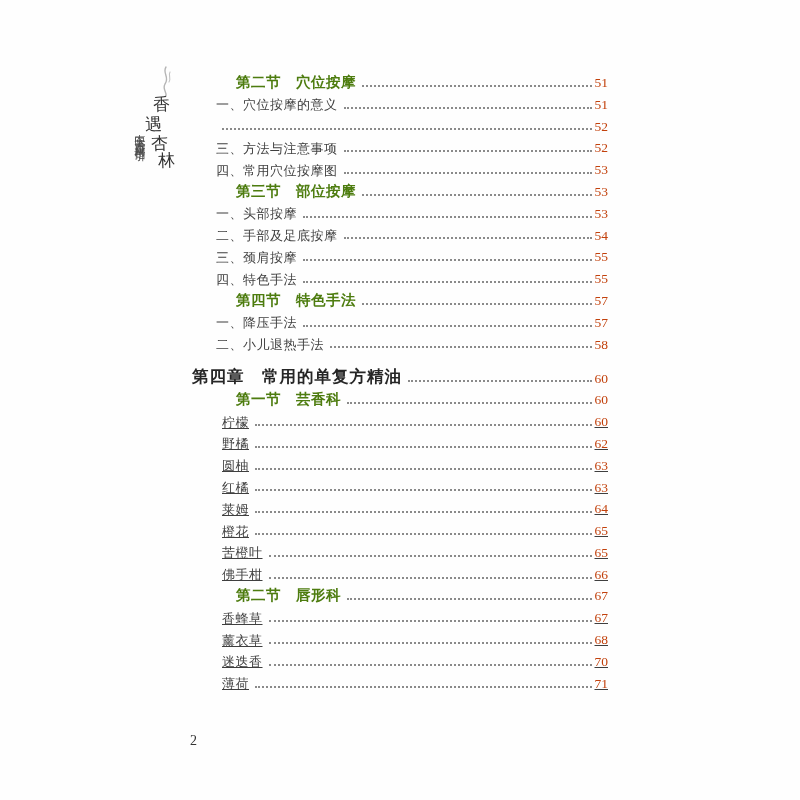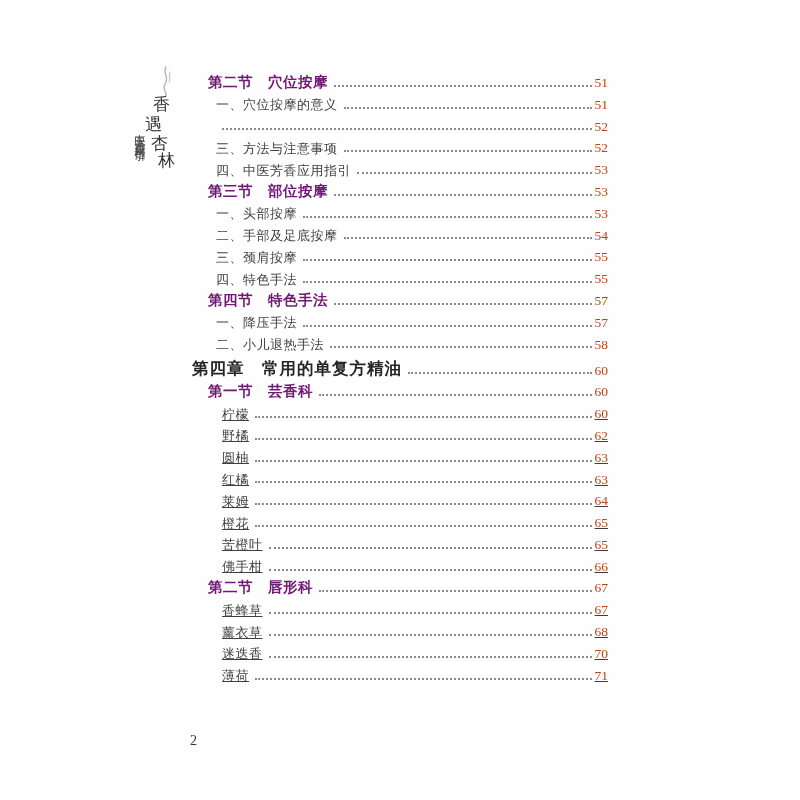--- a/index.html
+++ b/index.html
@@ -62,24 +62,24 @@
     border-bottom: 2px dotted #8a8a8a;
     margin: 0 3px 4px 6px;
   }
   .toc-row .num {
     font-size: 13.5px;
     color: #c2410c;
     line-height: 1.1;
     font-family: "Liberation Serif", serif;
   }
   .toc-row.section { padding-left: 16px; }
-  .toc-row.section .label { font-size: 14.5px; font-weight: 600; color: #701a75; }
+  .toc-row.section .label { font-size: 14.5px; font-weight: 600; color: #4d7c0f; margin-left: 28px; }
   .toc-row.item { padding-left: 24px; align-items: flex-end; }
   .toc-row.leaf { padding-left: 30px; text-decoration: underline; }
-  .toc-row.chapter { padding-left: 0; height: 26px; margin-top: 0; }
+  .toc-row.chapter { padding-left: 0; height: 26px; margin-top: 8px; }
   .toc-row.chapter .label {
     font-size: 16.5px;
     font-weight: 700;
     color: #262626;
     letter-spacing: 1px;
   }
 
   
   .footer-page-number {
     position: absolute;
@@ -119,21 +119,21 @@
       <div class="toc-row item">
     <span class="leader"></span>
     <span class="num">52</span>
   </div>
       <div class="toc-row item">
     <span class="label">三、方法与注意事项</span>
     <span class="leader"></span>
     <span class="num">52</span>
   </div>
       <div class="toc-row item">
-    <span class="label">四、中医芳香应用指引</span>
+    <span class="label">四、常用穴位按摩图</span>
     <span class="leader"></span>
     <span class="num">53</span>
   </div>
       <div class="toc-row section">
     <span class="label">第三节　部位按摩</span>
     <span class="leader"></span>
     <span class="num">53</span>
   </div>
       <div class="toc-row item">
     <span class="label">一、头部按摩</span>

